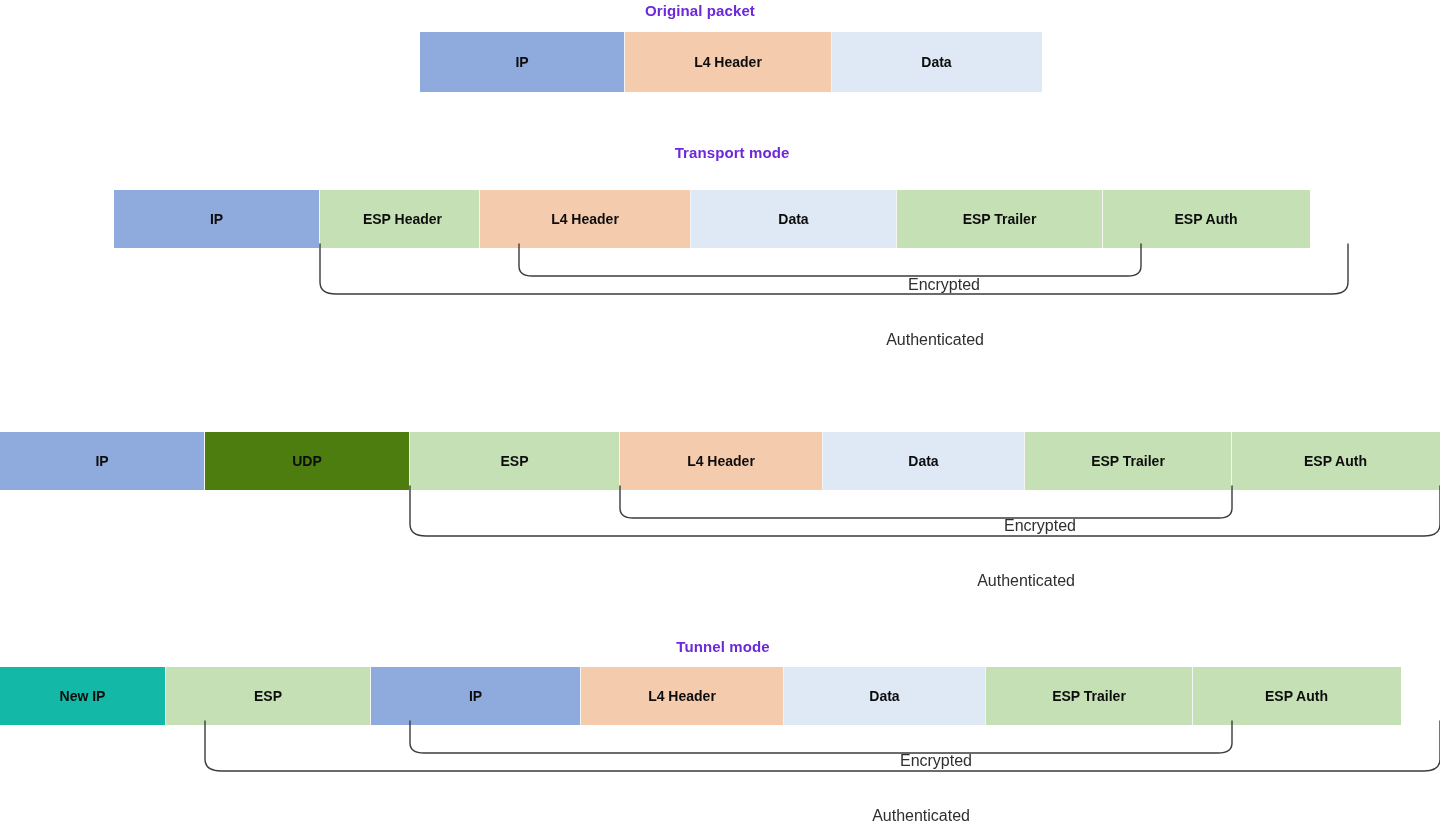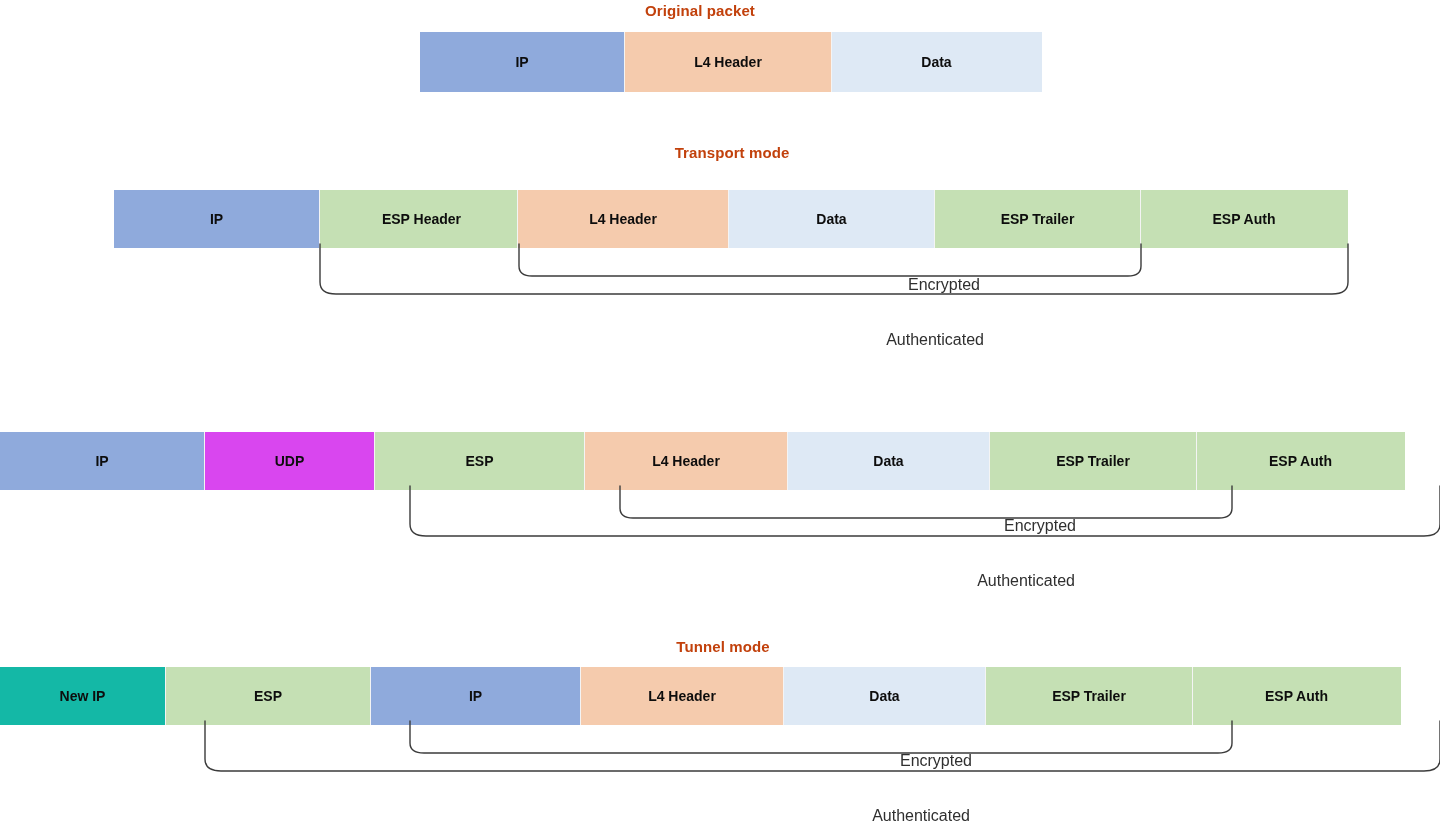--- a/index.html
+++ b/index.html
@@ -16,21 +16,21 @@
     position: relative;
     width: 1440px;
     height: 831px;
     overflow: hidden;
     background: #ffffff;
   }
   .section-title {
     position: absolute;
     font-size: 15px;
     font-weight: bold;
-    color: #c2410c;
+    color: #6d28d9;
     text-align: center;
     white-space: nowrap;
     letter-spacing: 0.1px;
   }
   .packet-row {
     position: absolute;
     display: flex;
     height: 60px;
     box-sizing: border-box;
   }
@@ -86,41 +86,41 @@
   <div class="packet-row" style="left:420px; top:32px; width:622px; height:60px;">
     <div class="pkt-field c-ip" style="width: 205px; background: rgb(143, 170, 220);">IP</div>
     <div class="pkt-field c-l4" style="width: 207px; background: rgb(245, 203, 173);">L4 Header</div>
     <div class="pkt-field c-data" style="width: 210px; background: rgb(222, 233, 245);">Data</div>
   </div>
 
   <div class="section-title" style="left:592px; top:144px; width:280px;">Transport mode</div>
 
   <div class="packet-row" style="left:114px; top:190px; width:1234px; height:58px;">
     <div class="pkt-field c-ip" style="width: 206px; background: rgb(143, 170, 220);">IP</div>
-    <div class="pkt-field c-esp" style="width: 198px; background: rgb(197, 224, 180); padding-left: 6px;">ESP Header</div>
+    <div class="pkt-field c-esp" style="width: 160px; background: rgb(197, 224, 180); padding-left: 6px;">ESP Header</div>
     <div class="pkt-field c-l4" style="width: 211px; background: rgb(245, 203, 173);">L4 Header</div>
     <div class="pkt-field c-data" style="width: 206px; background: rgb(222, 233, 245);">Data</div>
     <div class="pkt-field c-esp" style="width: 206px; background: rgb(197, 224, 180);">ESP Trailer</div>
     <div class="pkt-field c-esp" style="width: 207px; background: rgb(197, 224, 180);">ESP Auth</div>
   </div>
 
   <svg class="bracket-svg" style="left:0px; top:244px;" width="1440" height="45" viewBox="0 0 1440 45">
     <path d="M 519 0 L 519 22 Q 519 32 532 32 L 1128 32 Q 1141 32 1141 22 L 1141 0" style="stroke: rgb(59, 59, 59);"></path>
   </svg>
   <div class="bracket-label" style="left:680px; top:276px; width:300px;">Encrypted</div>
 
   <svg class="bracket-svg" style="left:0px; top:244px;" width="1440" height="62" viewBox="0 0 1440 62">
     <path d="M 320 0 L 320 38 Q 320 50 336 50 L 1332 50 Q 1348 50 1348 38 L 1348 0" style="stroke: rgb(59, 59, 59);"></path>
   </svg>
   <div class="bracket-label" style="left:684px; top:331px; width:300px;">Authenticated</div>
 
 
   <div class="packet-row" style="left:0px; top:432px; width:1440px; height:58px;">
     <div class="pkt-field c-ip" style="width: 205px; background: rgb(143, 170, 220);">IP</div>
-    <div class="pkt-field c-esp" style="width: 170px; background: #d946ef;">UDP</div>
+    <div class="pkt-field c-esp" style="width: 205px; background: #4d7c0f;">UDP</div>
     <div class="pkt-field c-esp" style="width: 210px; background: rgb(197, 224, 180);">ESP</div>
     <div class="pkt-field c-l4" style="width: 203px; background: rgb(245, 203, 173);">L4 Header</div>
     <div class="pkt-field c-data" style="width: 202px; background: rgb(222, 233, 245);">Data</div>
     <div class="pkt-field c-esp" style="width: 207px; background: rgb(197, 224, 180);">ESP Trailer</div>
     <div class="pkt-field c-esp" style="width: 208px; background: rgb(197, 224, 180);">ESP Auth</div>
   </div>
 
   <svg class="bracket-svg" style="left:0px; top:486px;" width="1440" height="45" viewBox="0 0 1440 45">
     <path d="M 620 0 L 620 22 Q 620 32 633 32 L 1219 32 Q 1232 32 1232 22 L 1232 0" style="stroke: rgb(59, 59, 59);"></path>
   </svg>

